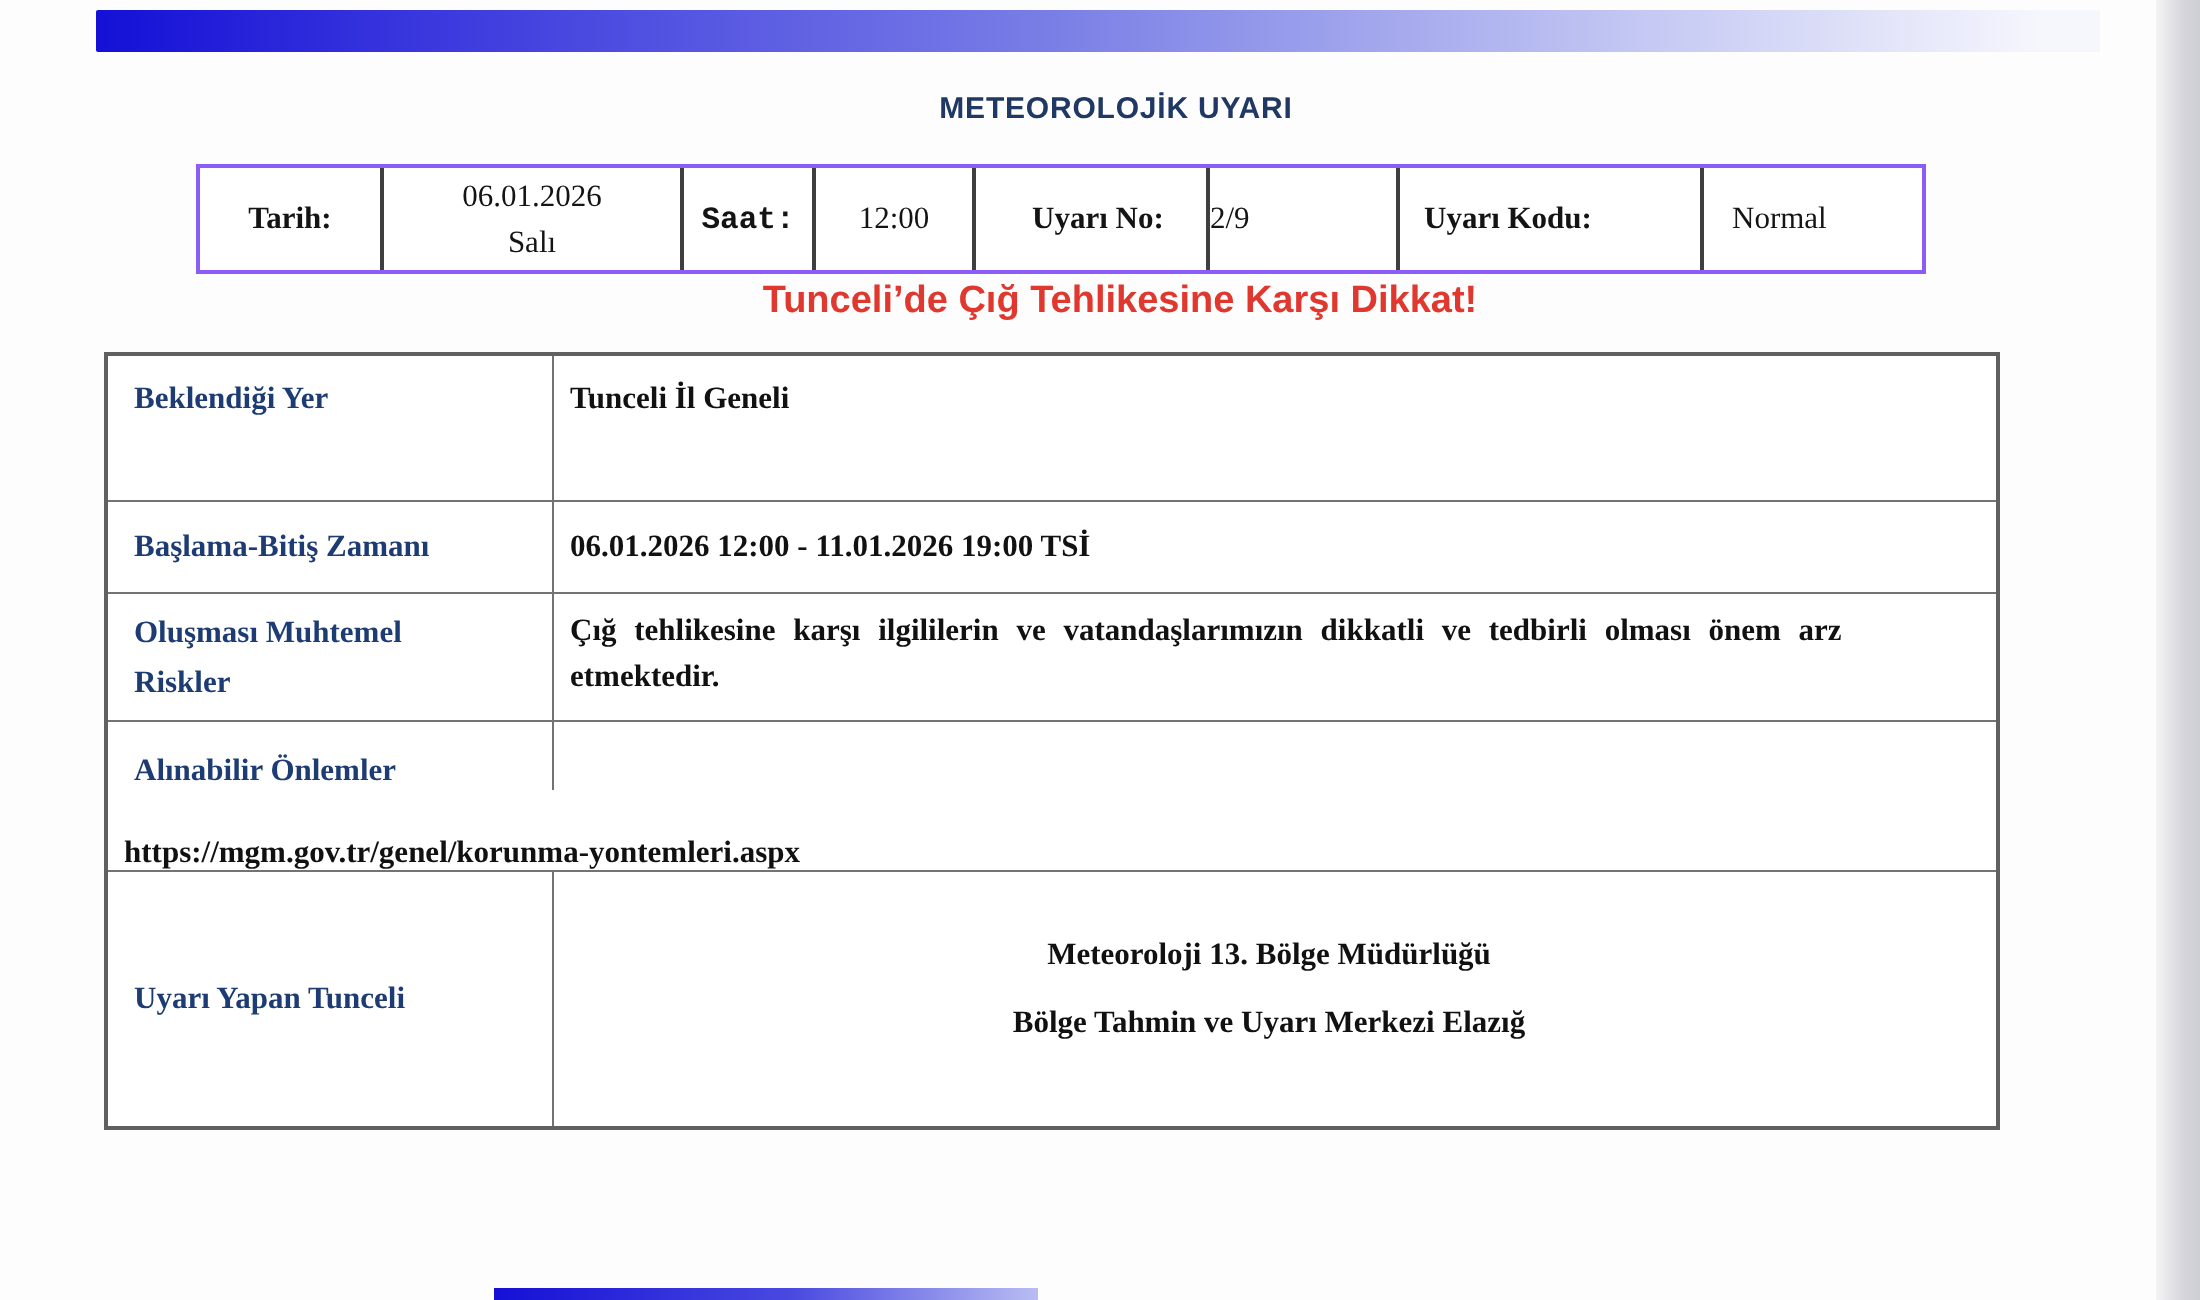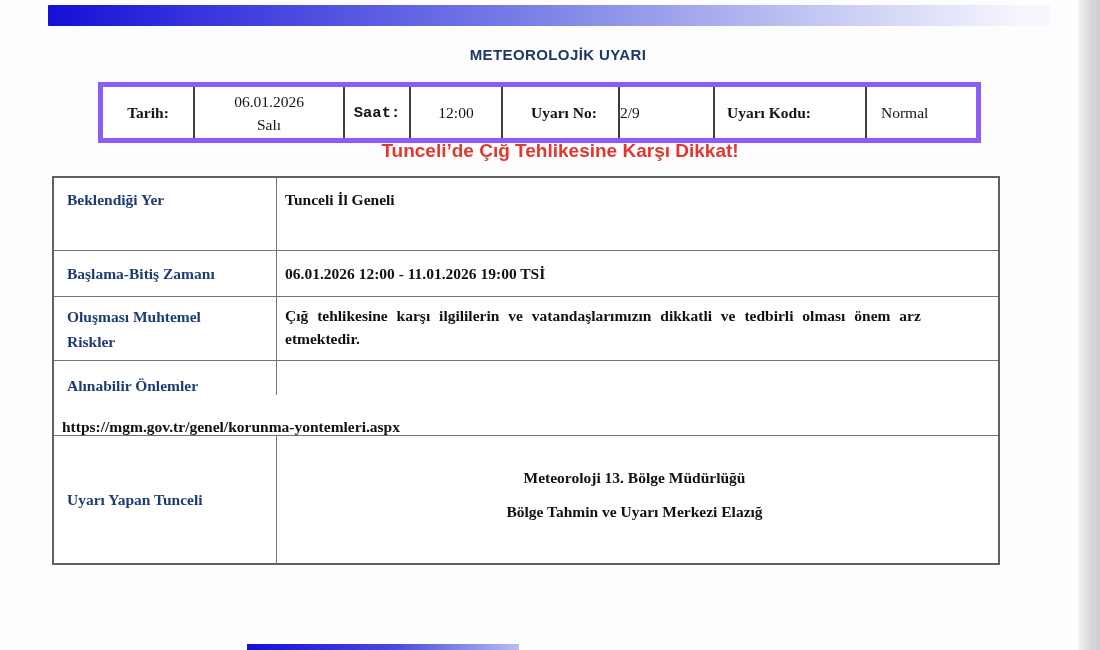--- a/index.html
+++ b/index.html
@@ -29,31 +29,31 @@
     font-size:15px;letter-spacing:.4px;color:#1f3864;
   }
   .alert-heading{
     position:absolute;top:140px;left:0;width:1120px;text-align:center;
     font-family:"Liberation Sans",sans-serif;font-weight:bold;
     font-size:19px;color:#e0382e;
   }
   
   .htable{
     position:absolute;left:98px;top:82px;height:51px;display:flex;
-    border:5px solid #8b5cf6;background:#fff;box-sizing:content-box;justify-content:space-between;
+    border:2px solid #8b5cf6;background:#fff;box-sizing:content-box;justify-content:space-between;
   }
   .hcell{
     border-right:2px solid #3f3f3f;display:flex;align-items:center;
     font-size:15.5px;color:#141414;box-sizing:border-box;
   }
   .hcell:last-child{border-right:none;}
   .hcell.lbl{font-weight:bold;}
   .hcell.ctr{justify-content:center;}
   .hcell.col{flex-direction:column;justify-content:center;line-height:23px;text-align:center;}
-  .w-tarih{width:92px;} .w-date{width:150px;} .w-saat{width:66px;font-family:Liberation Mono, monospace;} .w-time{width:92px;}
+  .w-tarih{width:92px;} .w-date{width:150px;} .w-saat{width:66px;font-family:Liberation Mono, monospace;} .w-time{width:80px;}
   .w-uyno{width:117px;padding-left:28px;} .w-unoV{width:95px;}
   .w-ukod{width:152px;padding-left:12px;} .w-ukodV{width:109px;padding-left:14px;}
   
   .mtable{
     position:absolute;left:52px;top:176px;width:948px;
     border:2px solid #606060;background:#fff;box-sizing:border-box;
   }
   .mrow{display:flex;border-bottom:1.5px solid #737373;box-sizing:border-box;}
   .mrow:last-child{border-bottom:none;}
   .mlabel{

